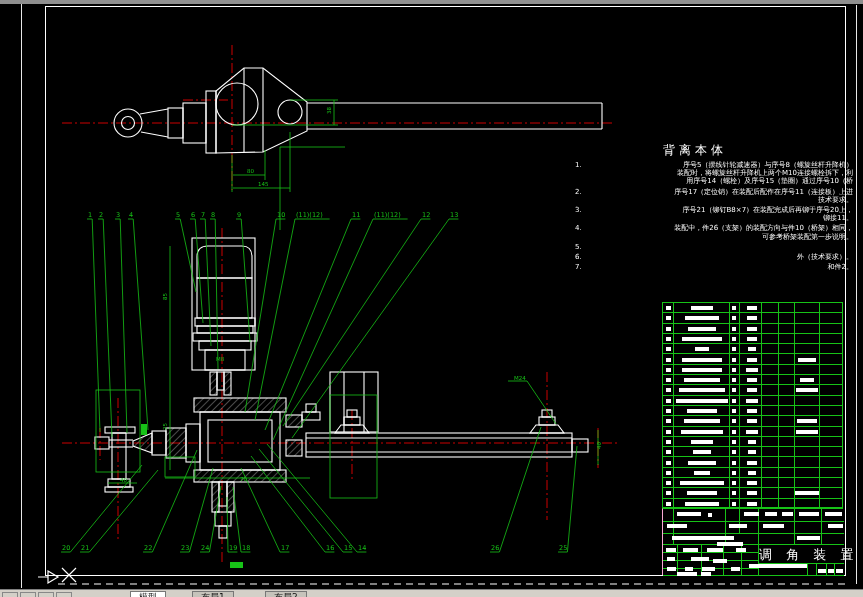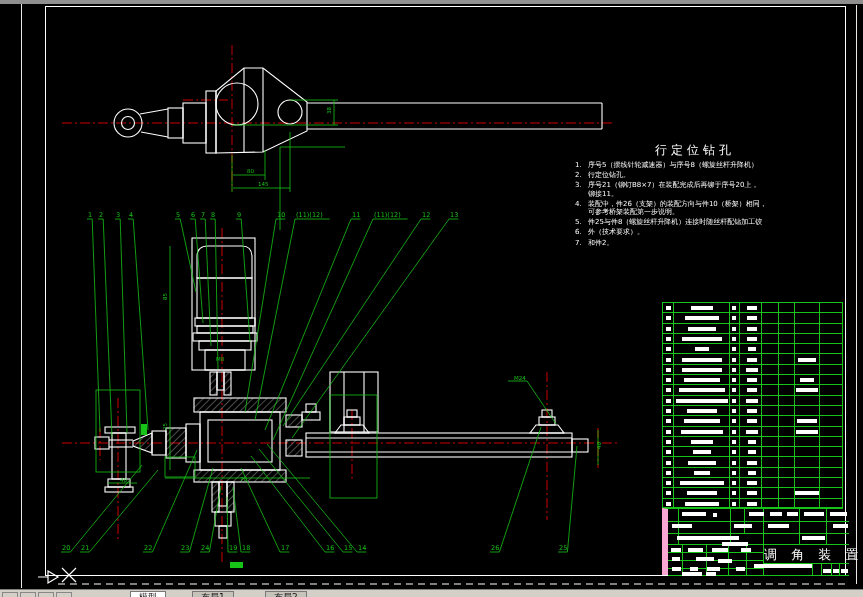--- a/index.html
+++ b/index.html
@@ -8,28 +8,28 @@
   .topbar{position:absolute;left:0;top:0;width:863px;height:4px;background:#8f8f8f;}
   .leftline{position:absolute;left:21px;top:4px;width:1px;height:584px;background:#e8e8e8;}
   .rightline{position:absolute;left:856px;top:5px;width:1px;height:579px;background:#e8e8e8;}
   .frame{position:absolute;left:45px;top:6px;width:799px;height:568px;border:1.5px solid #fff;}
   svg{position:absolute;left:0;top:0;}
   
   .tech{position:absolute;left:575px;top:142px;width:278px;color:#fff;}
   .tech-title{font-size:12px;letter-spacing:4px;text-align:center;width:170px;margin-left:35px;color:#fff;}
   .ti{display:flex;font-size:7px;line-height:8.2px;margin-top:2px;}
   .tn{width:13px;flex:none;}
-  .tt{flex:1;}
+  .tt{flex:1;text-align:right;}
   
   .bom{position:absolute;left:662px;top:302px;width:181px;height:206px;border:1px solid #17c317;box-sizing:border-box;}
   .bom .vline{position:absolute;top:0;bottom:0;width:1px;background:#17c317;}
   .bom-row{position:absolute;left:0;width:100%;height:10.3px;border-bottom:1px solid #17c317;box-sizing:border-box;}
   .blob{position:absolute;background:#fff;height:4px;top:3px;}
   
-  .tblock{position:absolute;left:662px;top:508px;width:181px;height:67px;box-sizing:border-box;border-left:6px solid #f9a8d4;border-top:1px solid #17c317;}
+  .tblock{position:absolute;left:662px;top:508px;width:181px;height:67px;box-sizing:border-box;border-left:1px solid #f9a8d4;border-top:1px solid #17c317;}
   .gl{position:absolute;background:#17c317;}
   .tb-title{position:absolute;left:96px;top:37px;width:85px;color:#fff;font-size:13px;letter-spacing:5px;text-align:center;white-space:nowrap;}
   .wblob{position:absolute;background:#fff;}
   
   .tabbar{position:absolute;left:0;top:589px;width:863px;height:8px;background:#d4d0c8;overflow:hidden;border-top:1px solid #808080;}
   .tabnav{position:absolute;left:2px;top:2px;display:flex;gap:2px;}
   .tabnav div{width:14px;height:10px;background:#d4d0c8;border:1px solid #888;}
   .tab{position:absolute;top:1px;height:12px;background:#fff;border:1px solid #777;border-bottom:none;font-size:9px;color:#111;padding:0 8px;line-height:11px;}
   .tab.inactive{background:#c6c3bb;}
 </style>
@@ -267,52 +267,54 @@
 
     <g stroke="#fff" fill="none" stroke-width="1.2">
       <path d="M38,577 L48,577 M48,571 L58,577 L48,583 Z"></path>
       <path d="M62,568 L76,582 M76,568 L62,582"></path>
     </g>
 
     <line x1="58" y1="584" x2="845" y2="584" stroke="#fff" stroke-width="1.2" stroke-dasharray="7 5"></line>
   </svg>
 
   <div class="tech">
-    <div class="tech-title">行定位钻孔</div>
+    <div class="tech-title">背离本体</div>
     <div id="tech-items">
         <div class="ti">
           <span class="tn">1.</span>
           <span class="tt">
             <div>序号5（摆线针轮减速器）与序号8（螺旋丝杆升降机）</div>
+            <div>装配时，将螺旋丝杆升降机上两个M10连接螺栓拆下，利</div>
+            <div>用序号14（螺栓）及序号15（垫圈）通过序号10（桥</div>
           </span>
         </div>
         <div class="ti">
           <span class="tn">2.</span>
           <span class="tt">
-            <div>行定位钻孔。</div>
+            <div>序号17（定位销）在装配后配作在序号11（连接板）上进</div>
+            <div>技术要求。</div>
           </span>
         </div>
         <div class="ti">
           <span class="tn">3.</span>
           <span class="tt">
             <div>序号21（铆钉B8×7）在装配完成后再铆于序号20上，</div>
             <div>铆接11。</div>
           </span>
         </div>
         <div class="ti">
           <span class="tn">4.</span>
           <span class="tt">
             <div>装配中，件26（支架）的装配方向与件10（桥架）相同，</div>
             <div>可参考桥架装配第一步说明。</div>
           </span>
         </div>
         <div class="ti">
           <span class="tn">5.</span>
           <span class="tt">
-            <div>件25与件8（螺旋丝杆升降机）连接时随丝杆配钻加工铰</div>
           </span>
         </div>
         <div class="ti">
           <span class="tn">6.</span>
           <span class="tt">
             <div>外（技术要求）。</div>
           </span>
         </div>
         <div class="ti">
           <span class="tn">7.</span>

